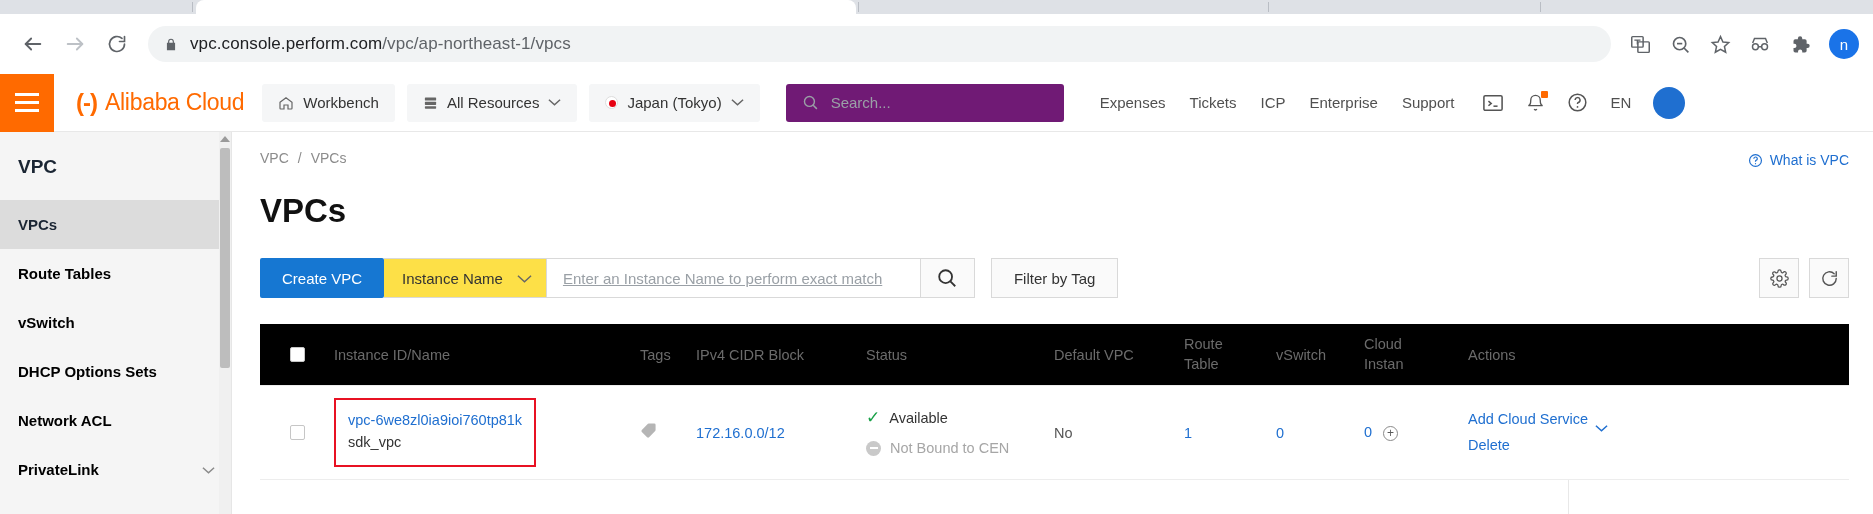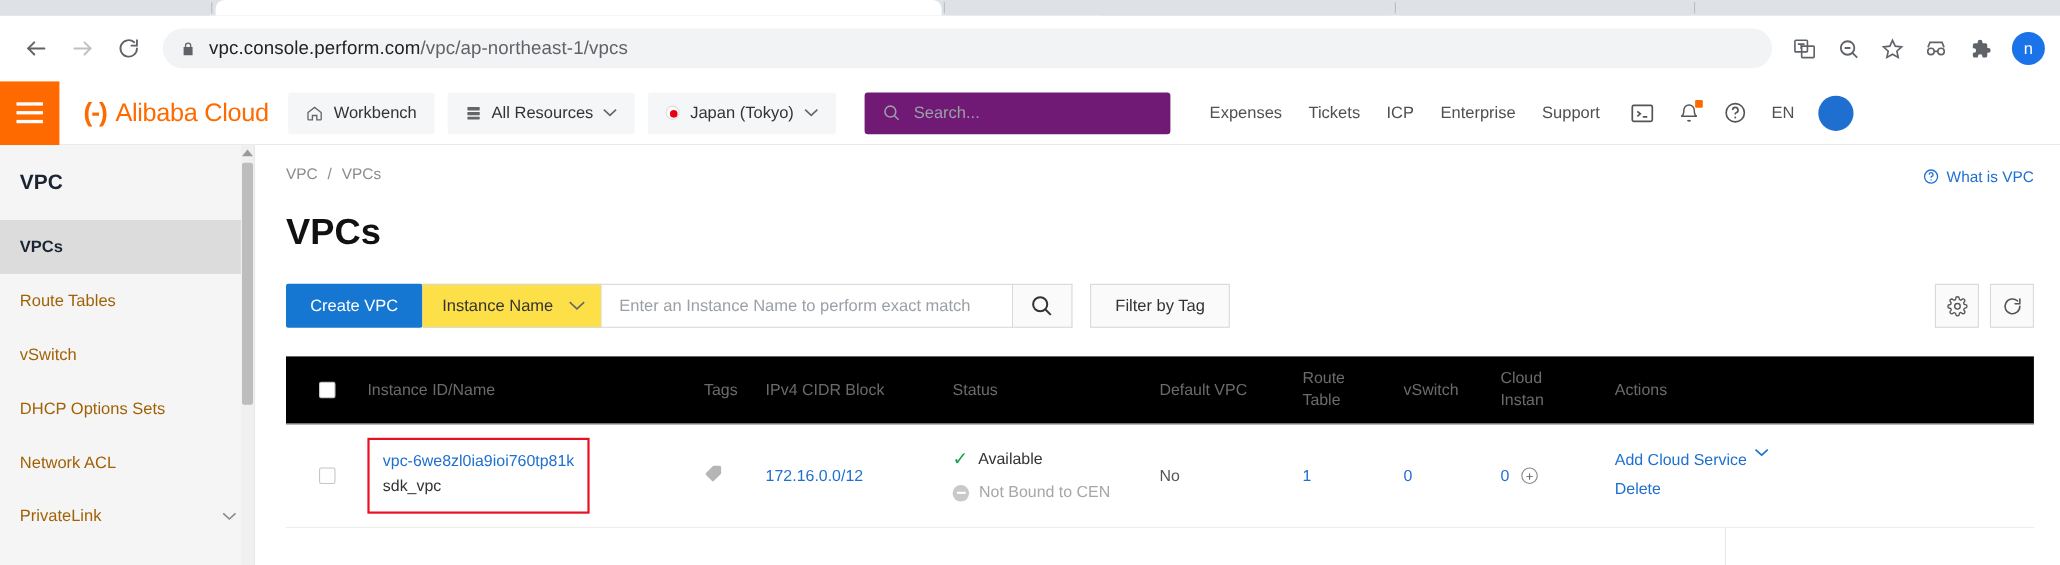--- a/index.html
+++ b/index.html
@@ -111,21 +111,21 @@
   .sidebar {
     width: 232px; background: #f5f5f5; flex: none;
     position: relative; border-right: 1px solid #e6e6e6;
   }
   .side-title {
     font-size: 19px; font-weight: 700; color: #1a2533;
     padding: 24px 0 22px 18px;
   }
   .side-item {
     height: 49px; display: flex; align-items: center;
-    padding-left: 18px; font-size: 15px; color: #a16207;
+    padding-left: 18px; font-size: 15px; color: #000000; font-weight: bold;
   }
   .side-item.active { background: #dcdcdc; color: #1a2533; font-weight: 700; }
   .side-item .chev { margin-left: auto; margin-right: 16px; color: #8a8a8a; }
   .side-scrollbar {
     position: absolute; right: 0; top: 0; width: 12px; height: 100%;
     background: #f0f0f0;
   }
   .side-scrollbar .arrow-up {
     position: absolute; top: 4px; left: 1px; width: 0; height: 0;
     border-left: 5px solid transparent; border-right: 5px solid transparent;
@@ -160,21 +160,21 @@
   }
   .select-box {
     height: 40px; border: 1px solid #d9d9d9; border-left: none;
     display: flex; align-items: center; gap: 14px; padding: 0 14px 0 18px;
     font-size: 15px; color: #333; background: #fde047; flex: none;
   }
   .select-box .cv { color: #666; }
   .search-input {
     height: 40px; border: 1px solid #d9d9d9; border-left: none;
     display: flex; align-items: center; padding: 0 16px; width: 374px;
-    font-size: 15px; color: #9aa0a6; background: #fff; flex: none;
+    font-size: 15px; color: #9aa0a6; background: #fff; flex: none; text-decoration: underline;
   }
   .search-go {
     height: 40px; width: 54px; border: 1px solid #d9d9d9; border-left: none;
     background: #fafafa; display: flex; align-items: center;
     justify-content: center; color: #333; flex: none;
   }
   .filter-tag {
     height: 40px; border: 1px solid #d9d9d9; background: #fafafa;
     display: flex; align-items: center; padding: 0 22px; margin-left: 16px;
     font-size: 15px; color: #333; flex: none;
@@ -223,21 +223,21 @@
     display: inline-flex; align-items: center; justify-content: center; flex: none;
   }
   .nobind::after { content: ""; width: 8px; height: 2px; background: #fff; }
   .muted { color: #a6a6a6; }
   .plus-circ {
     display: inline-flex; align-items: center; justify-content: center;
     width: 15px; height: 15px; border: 1px solid #8a8a8a; border-radius: 50%;
     color: #5a5a5a; font-size: 12px; line-height: 1; margin-left: 7px;
   }
   .actions-cell { line-height: 1.75; }
-  .actions-cell .link { display: inline-flex; align-items: flex-start; gap: 7px; }
+  .actions-cell .link { display: inline-flex; align-items: flex-end; gap: 7px; }
   .act-divider {
     position: absolute; left: 1336px; top: 348px; bottom: 0; width: 1px; background: #e8e8e8;
   }
   .tag-icon { color: #b5b5b5; font-size: 17px; }
 </style>
 </head>
 <body>
 
 <div class="tabstrip">
   <div class="tab inactive" style="left:0;width:190px"></div>

